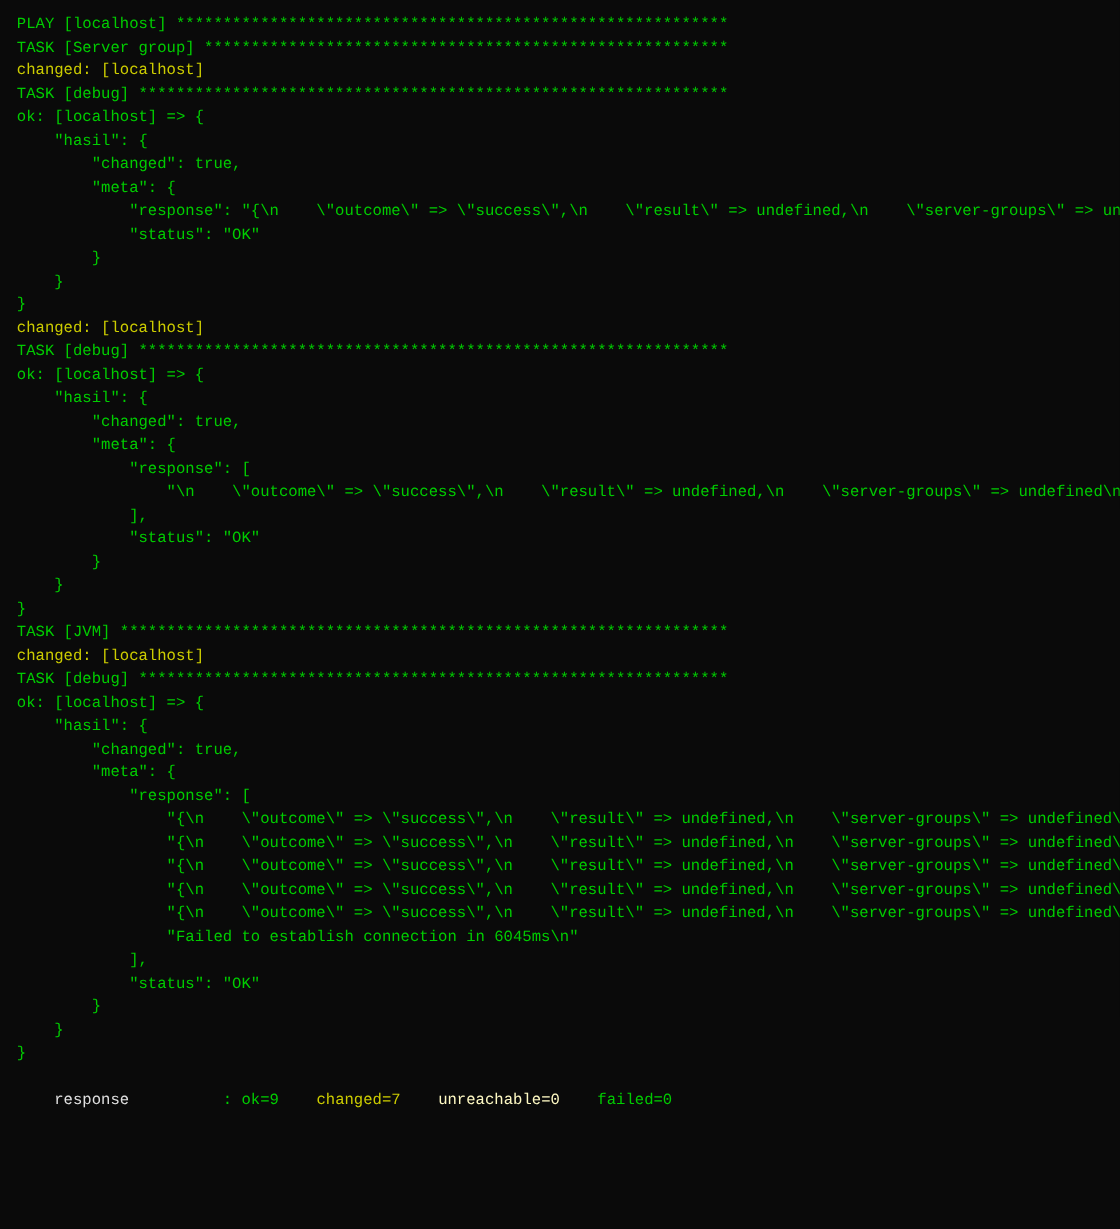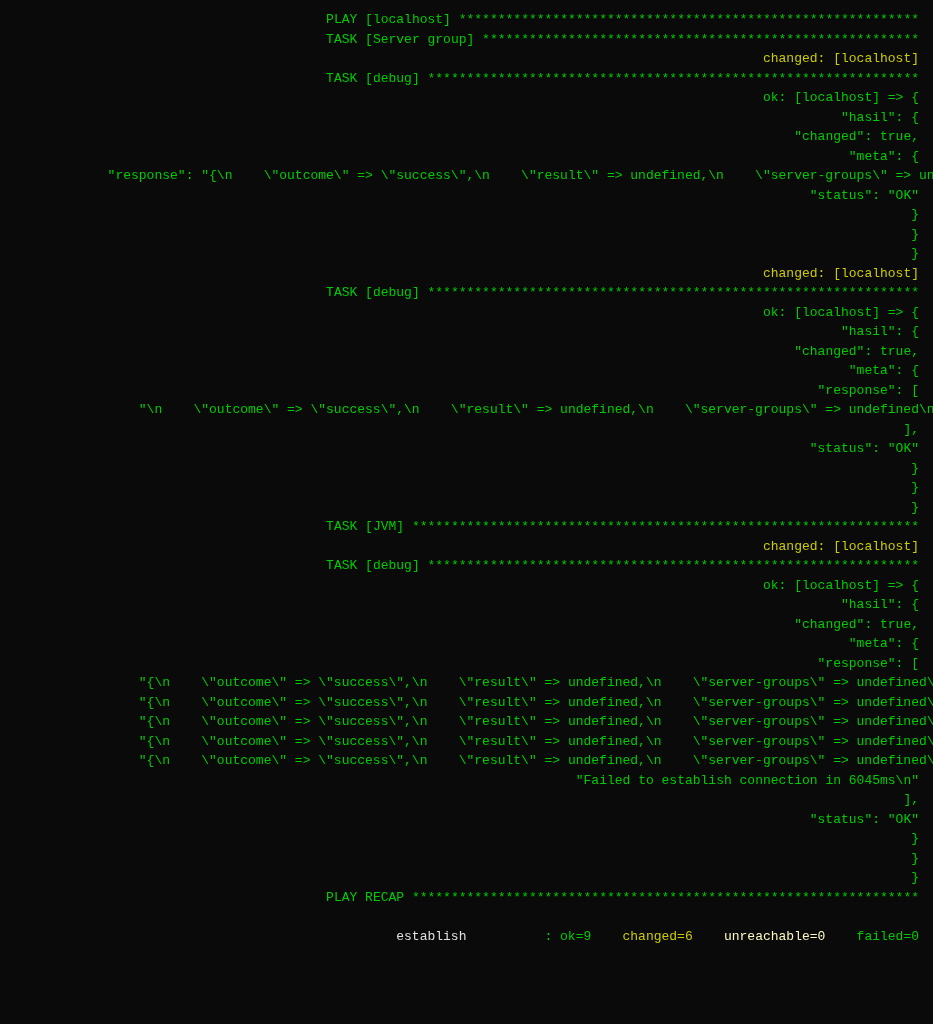--- a/index.html
+++ b/index.html
@@ -13,21 +13,20 @@
       font-size: 13px;
       line-height: 1.5;
       color: #00cc00;
       width: 933px;
       min-height: 1024px;
       padding: 10px 14px;
       overflow-x: hidden;
     }
     .terminal {
       width: 100%;
-      text-align: right;
     }
     .line {
       white-space: pre;
       display: block;
     }
     .green { color: #00cc00; }
     .yellow { color: #cccc00; }
     .recap-ok { color: #00cc00; }
     .recap-changed { color: #cccc00; }
     .recap-unreachable { color: #fef9c3; }
@@ -86,18 +85,17 @@
       <span class="line green">                "{\n    \"outcome\" =&gt; \"success\",\n    \"result\" =&gt; undefined,\n    \"server-groups\" =&gt; undefined\n}\n",</span>
       <span class="line green">                "{\n    \"outcome\" =&gt; \"success\",\n    \"result\" =&gt; undefined,\n    \"server-groups\" =&gt; undefined\n}\n",</span>
       <span class="line green">                "{\n    \"outcome\" =&gt; \"success\",\n    \"result\" =&gt; undefined,\n    \"server-groups\" =&gt; undefined\n}\n",</span>
       <span class="line green">                "Failed to establish connection in 6045ms\n"</span>
       <span class="line green">            ],</span>
       <span class="line green">            "status": "OK"</span>
       <span class="line green">        }</span>
       <span class="line green">    }</span>
       <span class="line green">}</span>
       <span class="line green"></span>
-      <span class="line green">PLAY RECAP *****************************************************************</span>
     </div>
   <div class="line">
-    <span class="recap-host">establish</span><span class="green">          </span><span class="recap-ok">: ok=9</span><span class="green">    </span><span class="recap-changed">changed=6</span><span class="green">    </span><span class="recap-unreachable">unreachable=0</span><span class="green">    </span><span class="recap-failed">failed=0</span>
+    <span class="recap-host">response</span><span class="green">          </span><span class="recap-ok">: ok=9</span><span class="green">    </span><span class="recap-changed">changed=7</span><span class="green">    </span><span class="recap-unreachable">unreachable=0</span><span class="green">    </span><span class="recap-failed">failed=0</span>
   </div>
 </div>
 
 </body></html>

